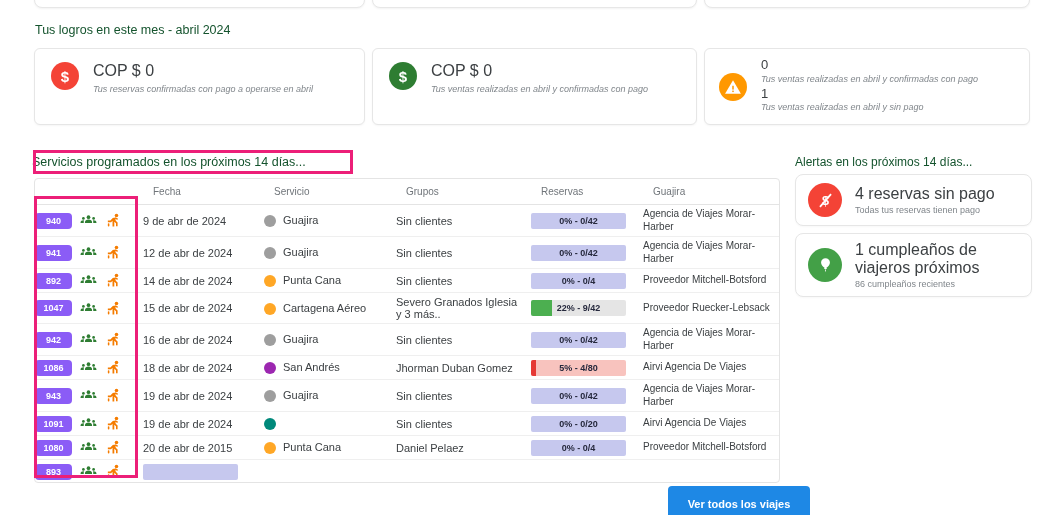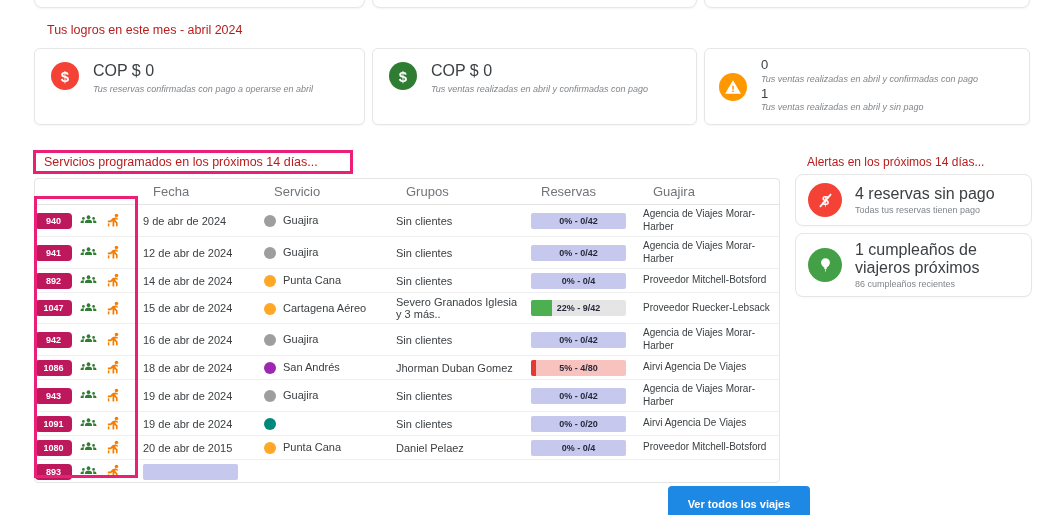--- a/index.html
+++ b/index.html
@@ -4,21 +4,21 @@
 <style>
   * { margin:0; padding:0; box-sizing:border-box; }
   html,body { width:1050px; height:515px; background:#fff; overflow:hidden;
               font-family:"Liberation Sans", sans-serif; color:#3c4043; }
   .abs { position:absolute; }
   
   .top-card { position:absolute; top:-4px; height:12px; background:#fff;
               border:1px solid #e7e7e7; border-radius:0 0 8px 8px;
               box-shadow:0 1px 2px rgba(0,0,0,.05); }
   
-  .section-title { font-size:12.5px; color:#b91c1c;margin-left:12px; }
+  .section-title { font-size:12.5px; color:#14532d; }
   
   .metric-card { position:absolute; top:48px; height:77px; background:#fff;
                  border:1px solid #e6e6e6; border-radius:6px;
                  box-shadow:0 1px 2px rgba(0,0,0,.04);
                  display:flex; align-items:flex-start; padding:13px 16px; }
   .circle-icon { width:28px; height:28px; border-radius:50%; flex:0 0 28px;
                  display:flex; align-items:center; justify-content:center;
                  color:#fff; font-weight:bold; font-size:15px; }
   .metric-body { margin-left:14px; }
   .metric-title { font-size:16px; color:#3c4043; }
@@ -27,25 +27,25 @@
   .metric-lines { margin-left:14px; line-height:1.15; }
   .metric-line-value { font-size:13px; color:#3c4043; }
   .metric-line-label { font-size:9px; font-style:italic; color:#80868b; margin:1px 0 2px; }
   
   .pink-box { position:absolute; border:3px solid #ec1f78; pointer-events:none; z-index:6; }
   
   .table-card { position:absolute; left:34px; top:178px; width:746px; height:305px;
                 background:#fff; border:1px solid #e4e4e4; border-radius:4px; overflow:hidden; }
   .t-grid { display:grid; grid-template-columns:108px 121px 132px 135px 112px 1fr;
             padding-left:10px; align-items:center; }
-  .t-head { height:26px; border-bottom:1px solid #e4e4e4; color:#70757a; font-size:13px; }
+  .t-head { height:26px; border-bottom:1px solid #e4e4e4; color:#70757a; font-size:10px; }
   .t-row { min-height:23px; padding:3px 0; border-bottom:1px solid #efefef; font-size:11px; }
   .t-row:last-child { border-bottom:none; }
   .id-cell { display:flex; align-items:center; gap:8px; }
-  .id-badge { background:#be185d; color:#fff; font-size:9px; font-weight:bold;
+  .id-badge { background:#8b5cf6; color:#fff; font-size:9px; font-weight:bold;
               width:37px; text-align:center; padding:3px 0; border-radius:4px; }
   .row-icon { width:17px; height:17px; display:inline-flex; }
   .svc-cell { display:flex; align-items:flex-start; gap:7px; padding-right:6px; }
   .svc-dot { width:12px; height:12px; border-radius:50%; flex:0 0 12px; margin-top:1px; }
   .grp-cell { padding-right:8px; }
   .res-badge { position:relative; width:95px; height:16px; border-radius:2px;
                overflow:hidden; font-size:9px; font-weight:bold; color:#26293d;
                text-align:center; line-height:16px; }
   .res-fill { position:absolute; left:0; top:0; bottom:0; }
   .res-text { position:relative; z-index:1; }

